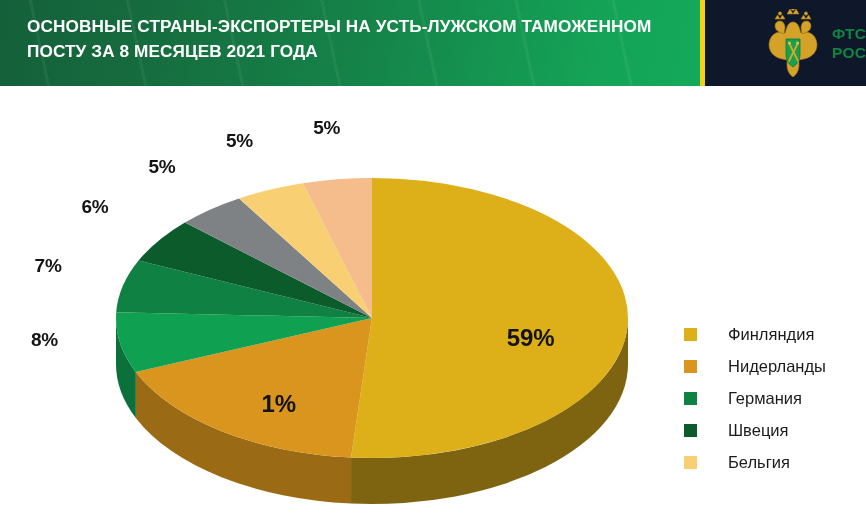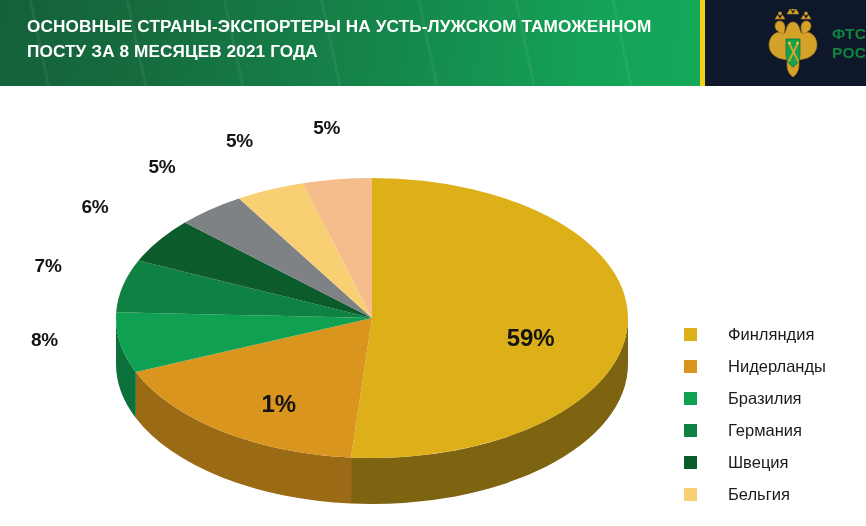--- a/index.html
+++ b/index.html
@@ -167,24 +167,20 @@
   <div id="legend">
       <div class="legend-row">
         <span class="legend-swatch" style="background: rgb(221, 175, 24);"></span>
         <span class="legend-label">Финляндия</span>
       </div>
       <div class="legend-row">
         <span class="legend-swatch" style="background: rgb(218, 149, 30);"></span>
         <span class="legend-label">Нидерланды</span>
       </div>
       <div class="legend-row">
-        <span class="legend-swatch" style="background: rgb(16, 160, 82);"></span>
-        <span class="legend-label">Бразилия</span>
-      </div>
-      <div class="legend-row">
         <span class="legend-swatch" style="background: rgb(15, 129, 66);"></span>
         <span class="legend-label">Германия</span>
       </div>
       <div class="legend-row">
         <span class="legend-swatch" style="background: rgb(12, 91, 43);"></span>
         <span class="legend-label">Швеция</span>
       </div>
       <div class="legend-row">
         <span class="legend-swatch" style="background: rgb(249, 207, 116);"></span>
         <span class="legend-label">Бельгия</span>

